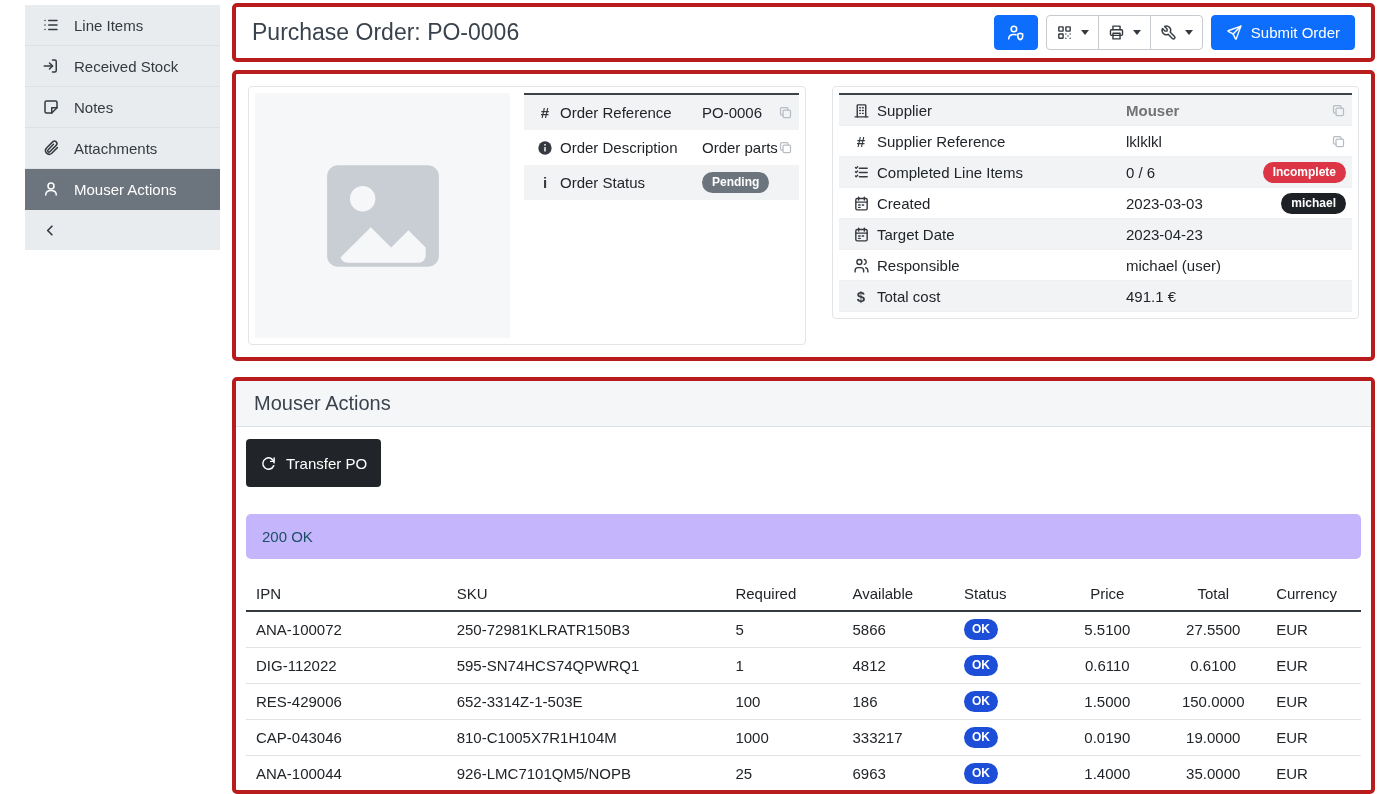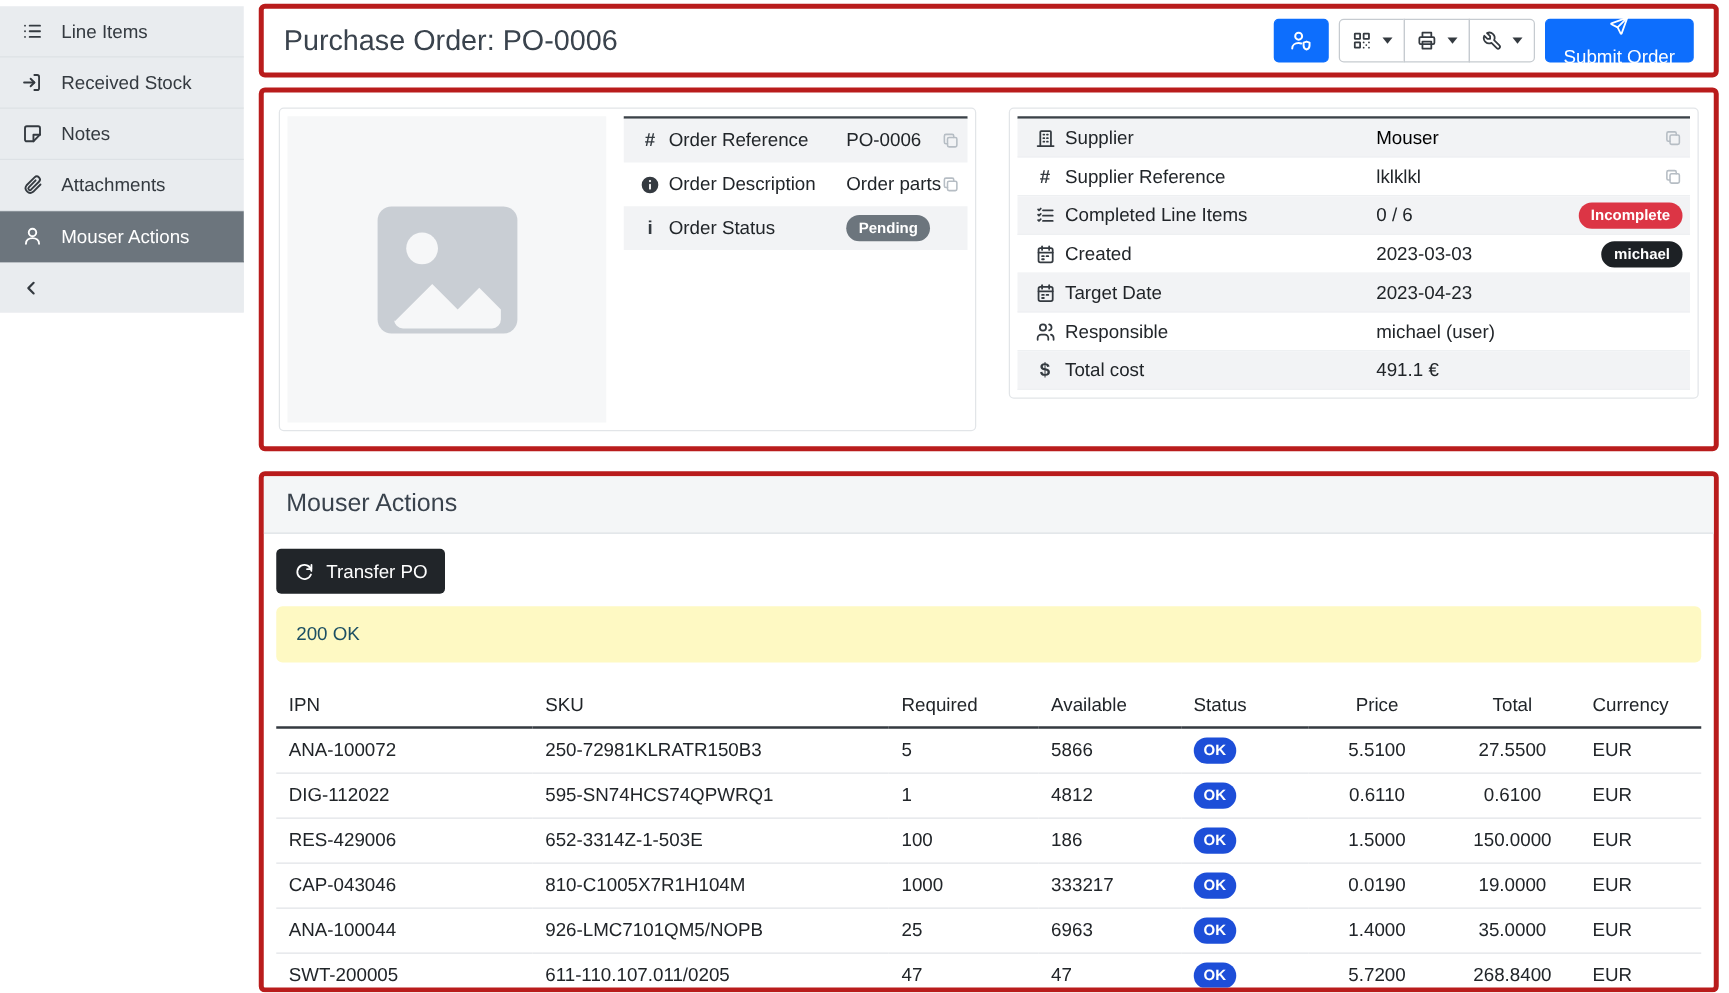--- a/index.html
+++ b/index.html
@@ -2,21 +2,21 @@
 <html><head>
 <meta charset="utf-8">
 <style>
   * { margin:0; padding:0; box-sizing:border-box; }
   html,body { width:1383px; height:794px; overflow:hidden; background:#fff;
     font-family:"Liberation Sans","DejaVu Sans",sans-serif; color:#212529; font-size:15px; }
   svg { display:block; }
   .app { display:flex; height:100%; }
 
   
-  .sidebar { flex:0 0 195px; width:195px; }
+  .sidebar { flex:0 0 195px; width:195px;margin-left:25px; }
   .side-list { margin-top:5px; background:#e9ecef; }
   .side-item { display:flex; align-items:center; gap:14px; height:41px; padding:0 16px;
     color:#343a40; border-bottom:1px solid #dde1e5; cursor:pointer; }
   .side-item.active { background:#6c757d; color:#fff; border-bottom-color:#6c757d; }
   .side-collapse { display:flex; align-items:center; height:40px; padding:0 16px;
     background:#e9ecef; color:#343a40; cursor:pointer; }
   .sicon { width:19px; display:flex; justify-content:center; }
 
   
   .main { flex:1; padding:0 8px 0 12px; display:flex; flex-direction:column; overflow:hidden; }
@@ -34,21 +34,21 @@
   .header-actions { display:flex; align-items:center; gap:8px; }
   .btn { display:inline-flex; align-items:center; justify-content:center; gap:8px; height:35px;
     border-radius:4px; border:1px solid transparent; font-size:15px; cursor:pointer; background:none; }
   .btn-blue { background:#0d6efd; border-color:#0d6efd; color:#fff; }
   .btn-sq { width:44px; }
   .btn-group { display:flex; }
   .btn-group .btn { background:#fff; border:1px solid #c6cbd0; color:#343a40; width:53px; border-radius:0; }
   .btn-group .btn + .btn { margin-left:-1px; }
   .btn-group .btn:first-child { border-radius:4px 0 0 4px; }
   .btn-group .btn:last-child { border-radius:0 4px 4px 0; }
-  .btn-submit { padding:0 14px;flex-direction:column; }
+  .btn-submit { padding:0 14px; }
   .caret { width:0; height:0; border-left:4px solid transparent; border-right:4px solid transparent;
     border-top:5px solid #343a40; }
 
   
   .details-card { margin-top:8px; display:flex; gap:26px; padding:12px; align-items:flex-start; }
   .subpanel { border:1px solid #e2e5e8; border-radius:4px; padding:6px; background:#fff; }
   .subpanel.leftp { flex:0 0 558px; display:flex; gap:14px; }
   .subpanel.rightp { flex:1; }
   .thumb { width:255px; height:245px; background:#f6f7f8; display:flex; align-items:center;
     justify-content:center; cursor:pointer; }
@@ -57,39 +57,39 @@
   .drow { display:flex; align-items:center; padding:0 6px; }
   .leftp .drow { height:35px; }
   .rightp .drow { height:31px; border-bottom:1px solid #eef0f2; }
   .drow.striped { background:#f2f3f5; }
   .dicon { color:#343a40; display:flex; justify-content:center; font-weight:700; }
   .leftp .dicon { width:30px; }
   .rightp .dicon { width:32px; }
   .leftp .dlabel { flex:0 0 142px; }
   .rightp .dlabel { flex:0 0 249px; }
   .dvalue { flex:1; }
-  .dvalue.link { color:#000000; cursor:pointer; }
+  .dvalue.link { color:#737373; cursor:pointer;font-weight:bold; }
   .dtrail { margin-left:4px; }
   .dcopy { color:#b6bdc4; cursor:pointer; }
 
   .badge { display:inline-block; color:#fff; font-size:12px; font-weight:700; padding:3px 10px;
     border-radius:11px; line-height:1.25; }
   .badge-gray  { background:#6c757d; }
   .badge-red   { background:#dc3545; }
   .badge-dark  { background:#1d2125; }
   .badge-green { background:#1d4ed8; padding:3px 8px; }
 
   
   .actions-card { margin-top:16px; flex:1; overflow:hidden; }
   .actions-header { background:#f4f6f7; border-bottom:1px solid #dde1e5; padding:11px 18px; }
   .actions-title { font-size:20px; font-weight:500; color:#3a434d; }
   .actions-body { padding:12px 10px; }
   .btn-dark { background:#212529; color:#fff; border:none; display:inline-flex; align-items:center;
-    gap:9px; height:36px; padding:0 14px; border-radius:4px; font-size:15px; cursor:pointer; }
-  .alert { margin-top:10px; background:#fef9c3; color:#1c4f63; border-radius:5px; padding:14px 16px; }
+    gap:9px; height:48px; padding:0 14px; border-radius:4px; font-size:15px; cursor:pointer; }
+  .alert { margin-top:27px; background:#c4b5fd; color:#1c4f63; border-radius:5px; padding:14px 16px; }
 
   .ptable { width:100%; border-collapse:collapse; margin-top:18px; table-layout:fixed; }
   .ptable th { padding:8px 10px; text-align:left; border-bottom:2px solid #343a40; font-weight:400; }
   .ptable td { padding:7px 10px; border-bottom:1px solid #e1e4e7; }
   .ptable .num { text-align:center; }
   .c-ipn{width:18%} .c-sku{width:25%} .c-req{width:10.5%} .c-avail{width:10%}
   .c-status{width:9%} .c-price{width:9.5%} .c-total{width:9.5%} .c-cur{width:8.5%}
 </style>
 </head>
 <body>

